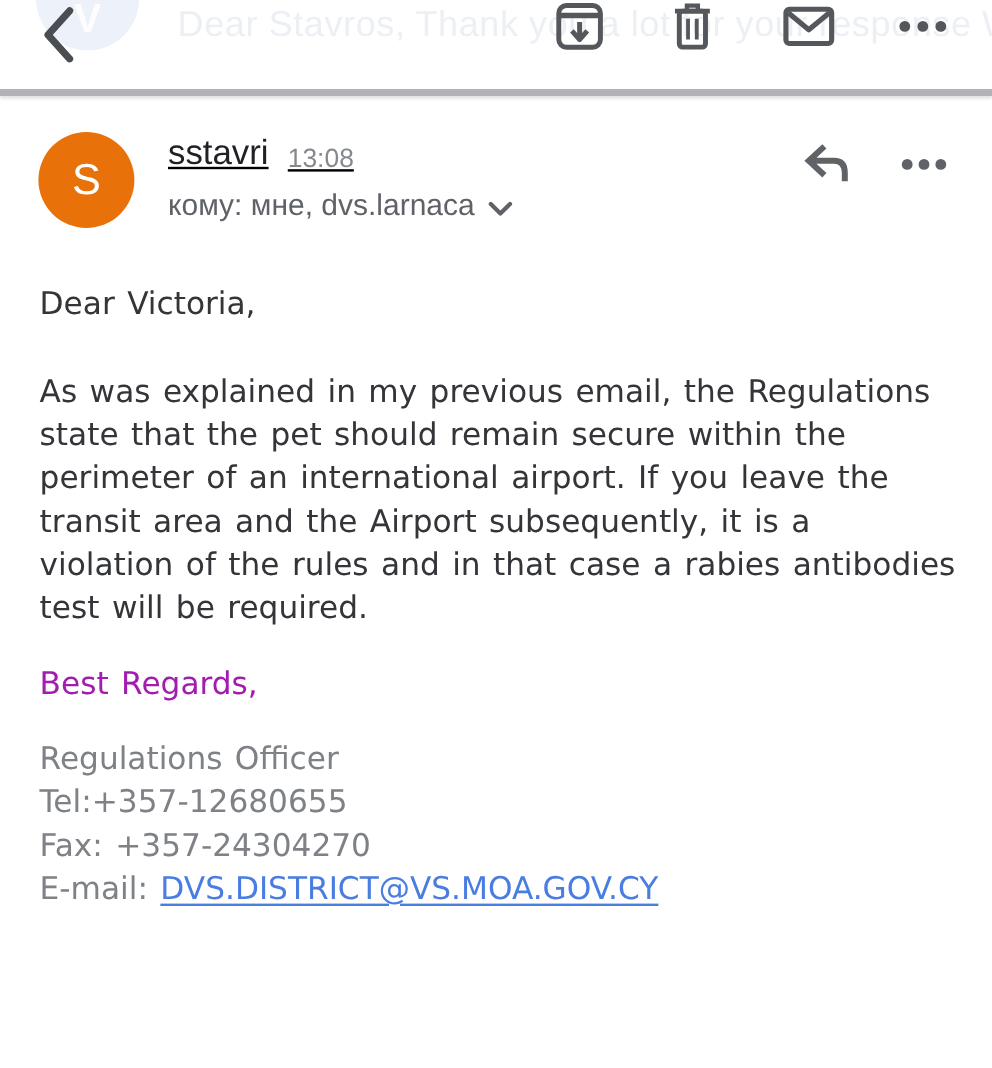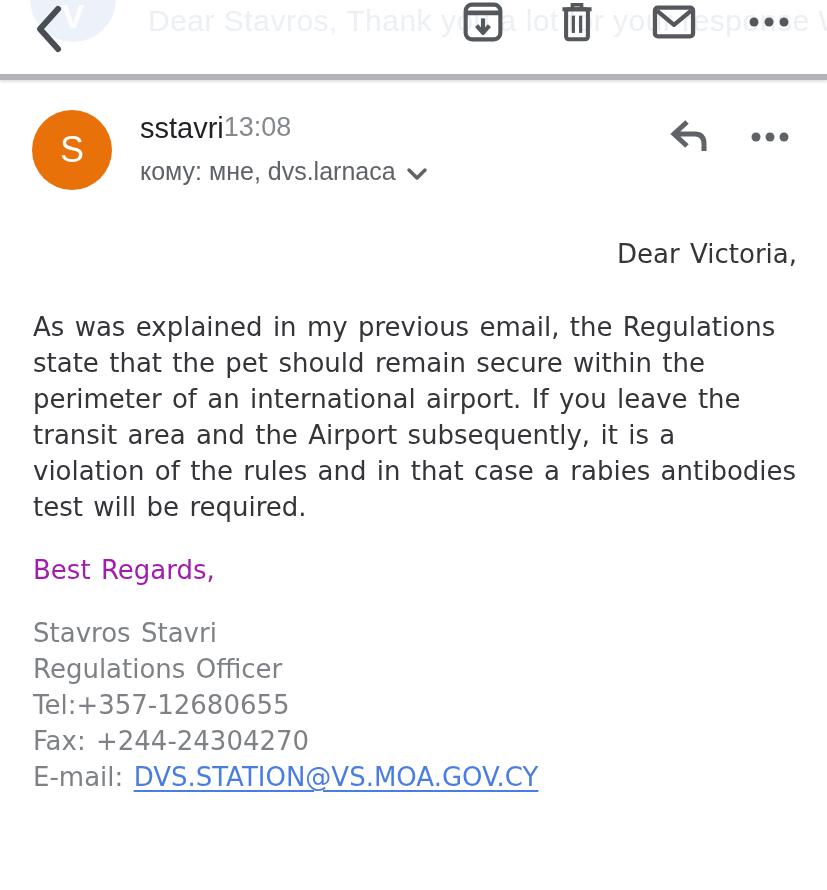--- a/index.html
+++ b/index.html
@@ -36,39 +36,39 @@
 
   
   .msg-header { position:relative; padding:30px 28px 0 32px; height:116px; }
   .avatar {
     width:80px; height:80px; border-radius:50%;
     color:#ffffff; font-size:36px; font-weight:500;
     display:flex; align-items:center; justify-content:center; cursor:pointer;
     float:left;
   }
   .hdr-info { margin-left:108px; padding-top:2px; }
-  .sender-row { display:flex; align-items:flex-start; cursor:default; }
+  .sender-row { display:flex; align-items:flex-end; cursor:default;text-decoration:underline; }
   .sender { font-size:29px; font-weight:500; color:#1f2124; }
-  .time   { font-size:27px; color:#85898d; }
+  .time   { font-size:22px; color:#85898d; margin-left:16px; }
   .recip-row {
     display:flex; align-items:center; margin-top:12px; cursor:pointer;
     color:#5f6368; font-size:25px;text-align:right;
   }
   .recip-row svg { margin-left:10px; margin-top:4px; }
   .reply-btn { position:absolute; right:112px; top:32px; width:52px; height:50px; }
   .hdr-more-btn { position:absolute; right:32px; top:40px; width:50px; height:36px; }
 
   
   .mail-body {
     padding:40px 30px 0 33px;
     font-family:"DejaVu Sans", sans-serif;
     font-size:26px; line-height:36px; color:#333539;
     word-spacing:.08em;
   }
-  .mail-body .greeting  { margin-bottom:37px;text-align:right; }
+  .mail-body .greeting  { margin-bottom:37px; }
   .mail-body .paragraph { margin-bottom:27px;margin-top:28px; }
   .mail-body .closing   { color:#a21caf; margin-bottom:27px; }
   .signature p { color:#7e8286; }
   .email-line  { color:#7e8286; }
   .email-link  { color:#4a7de2; text-decoration:underline; text-underline-offset:4px; cursor:pointer; }
 </style>
 </head>
 <body>
 
 <div class="topbar">
@@ -162,21 +162,20 @@
     </span>
   </button>
 </div>
 
 <div class="mail-body">
   <p class="greeting">Dear Victoria,</p>
   <p class="paragraph">As was explained in my previous email, the Regulations state that the pet should remain secure within the perimeter of an international airport. If you leave the transit area and the Airport subsequently, it is a violation of the rules and in that case a rabies antibodies test will be required.</p>
   <p class="closing">Best Regards,</p>
 
   <div class="signature">
-    <p>Stavros Stavri</p>
     <p>Regulations Officer</p>
     <p>Tel:+357-12680655</p>
-    <p>Fax: +244-24304270</p>
+    <p>Fax: +357-24304270</p>
     <p class="email-line">
-      <span>E-mail: </span><a class="email-link">DVS.STATION@VS.MOA.GOV.CY</a>
+      <span>E-mail: </span><a class="email-link">DVS.DISTRICT@VS.MOA.GOV.CY</a>
     </p>
   </div>
 </div>
 
 </body></html>

